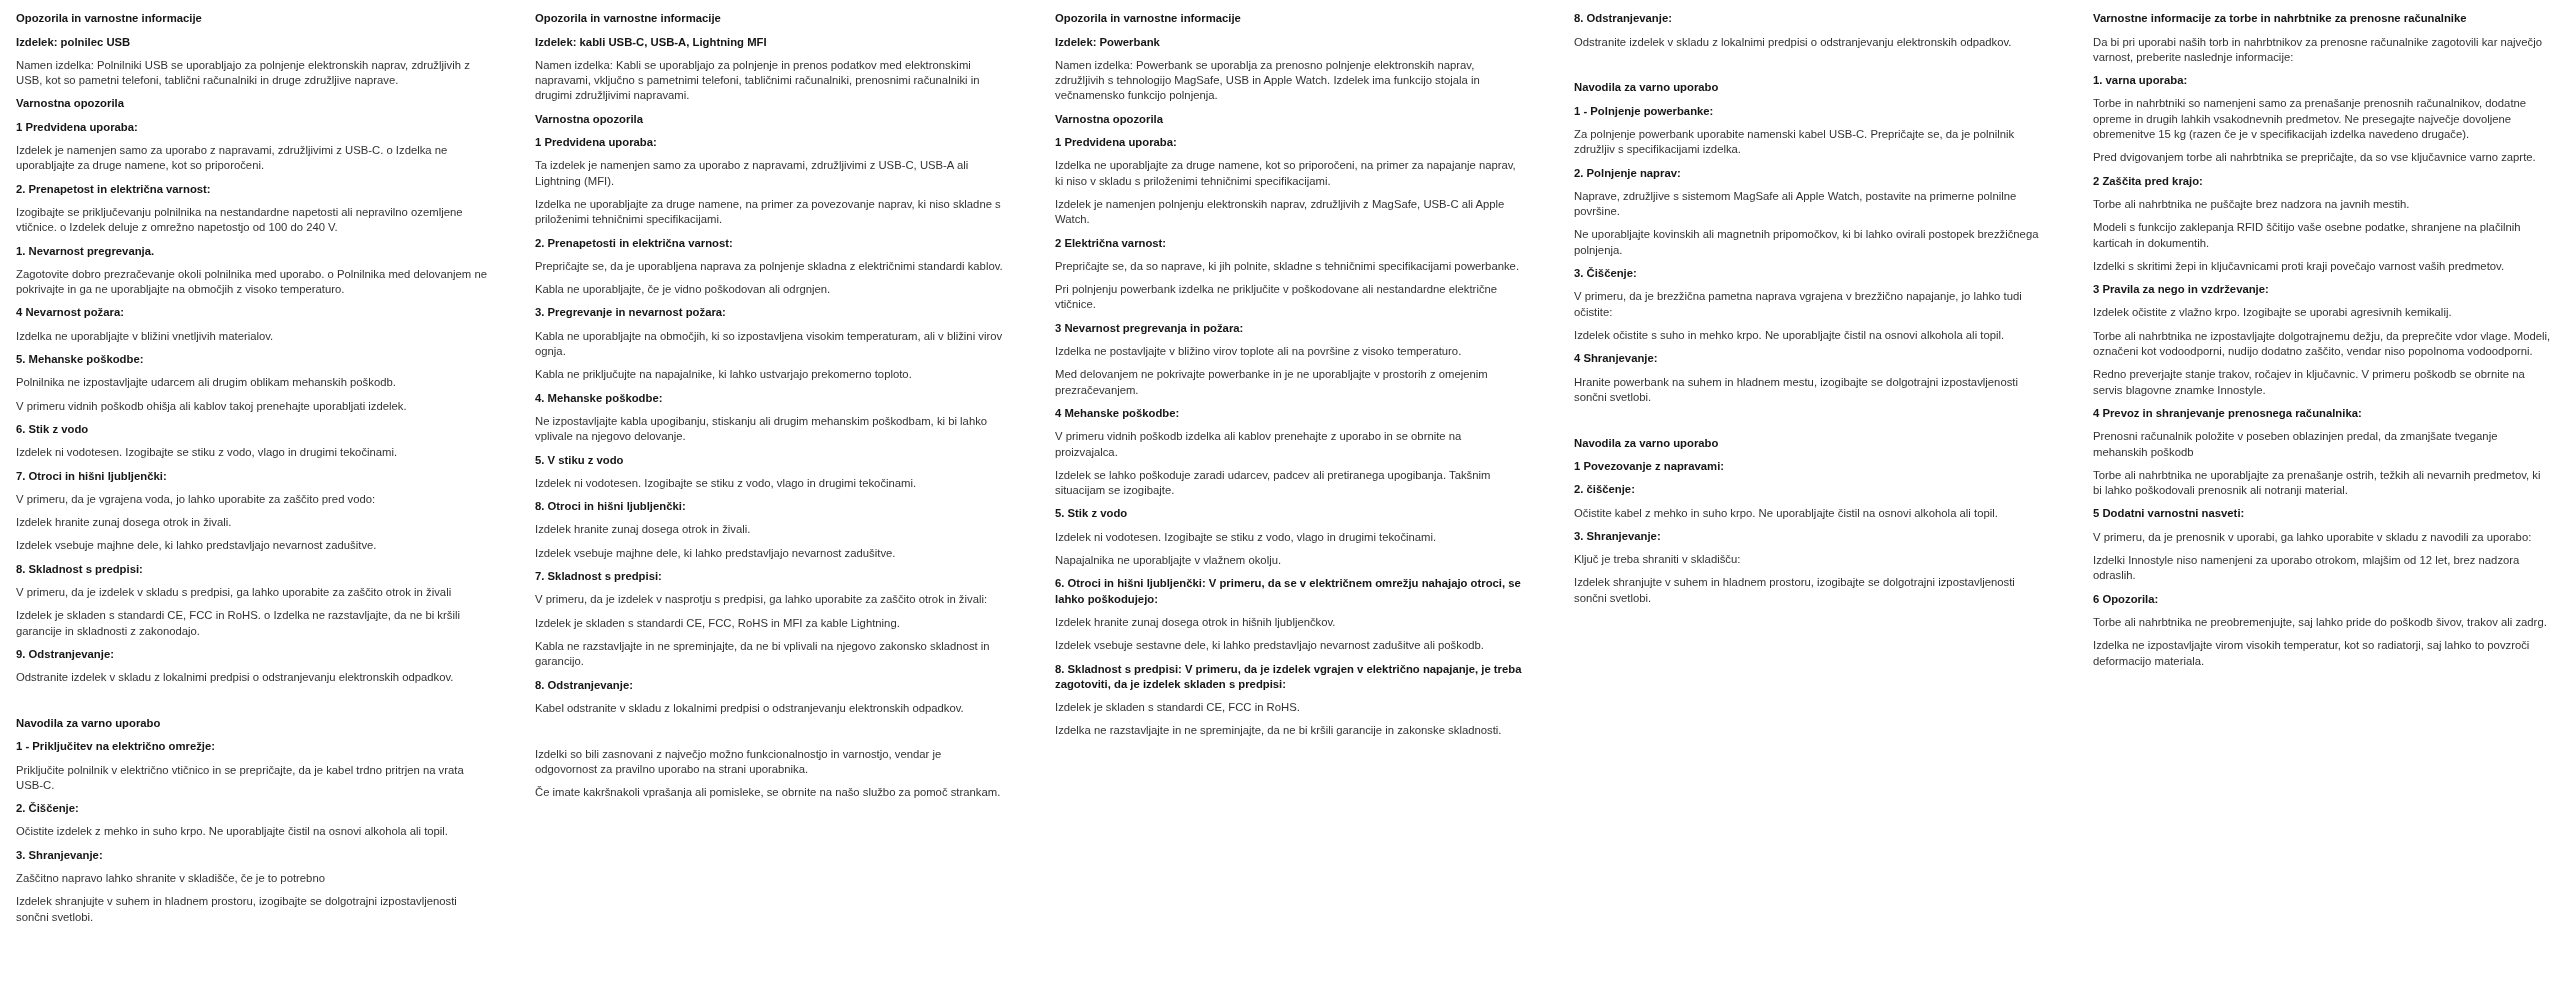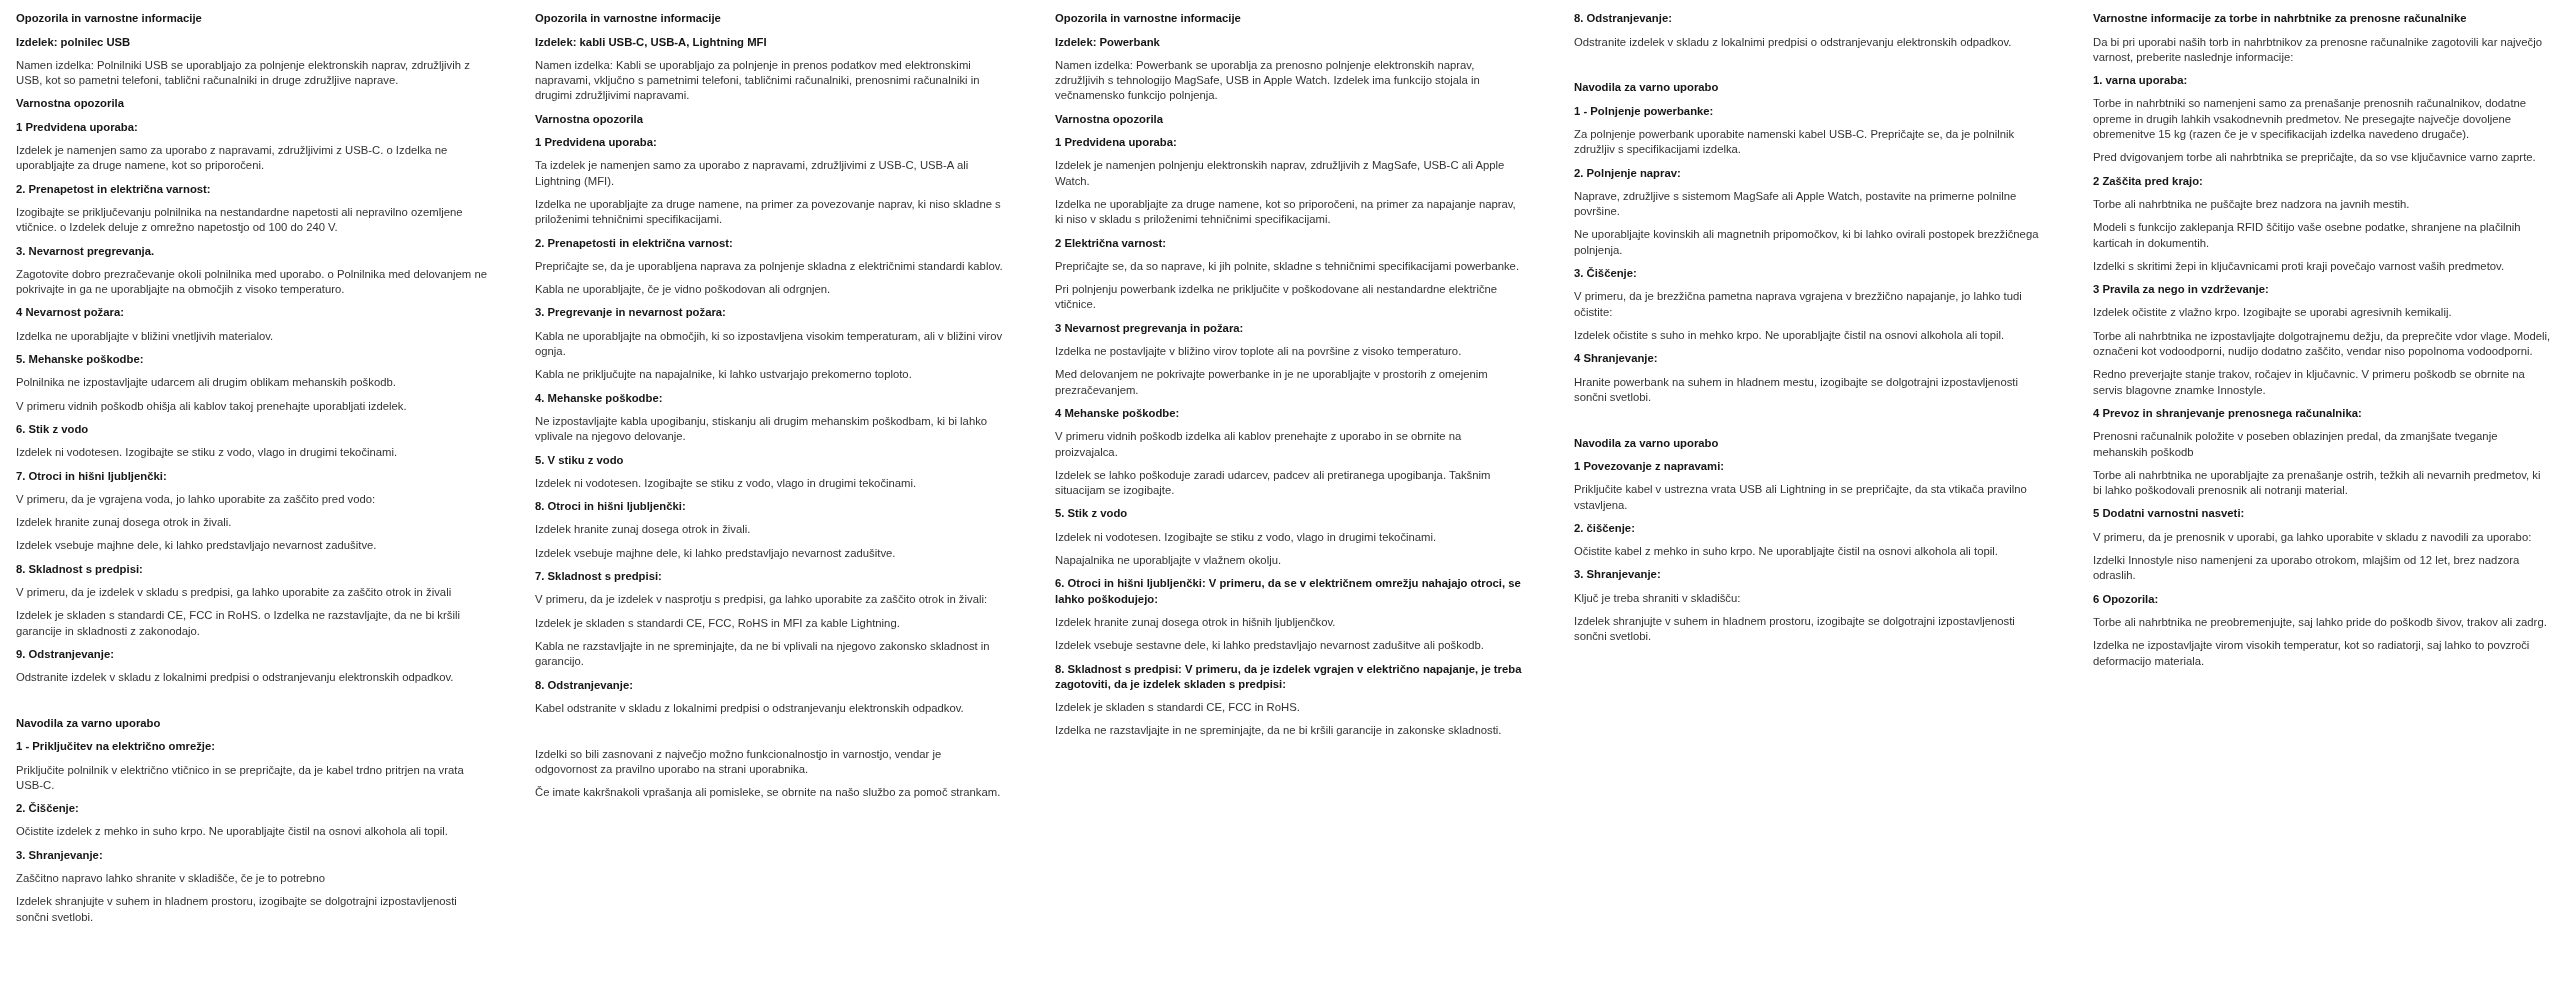--- a/index.html
+++ b/index.html
@@ -50,21 +50,21 @@
 <div class="page">
   <div class="col col-0">
       <div class="title">Opozorila in varnostne informacije</div>
       <div class="h">Izdelek: polnilec USB</div>
       <div class="p">Namen izdelka: Polnilniki USB se uporabljajo za polnjenje elektronskih naprav, združljivih z USB, kot so pametni telefoni, tablični računalniki in druge združljive naprave.</div>
       <div class="h">Varnostna opozorila</div>
       <div class="h">1 Predvidena uporaba:</div>
       <div class="p">Izdelek je namenjen samo za uporabo z napravami, združljivimi z USB-C. o Izdelka ne uporabljajte za druge namene, kot so priporočeni.</div>
       <div class="h">2. Prenapetost in električna varnost:</div>
       <div class="p">Izogibajte se priključevanju polnilnika na nestandardne napetosti ali nepravilno ozemljene vtičnice. o Izdelek deluje z omrežno napetostjo od 100 do 240 V.</div>
-      <div class="h">3. Nevarnost pregrevanja.</div>
+      <div class="h">1. Nevarnost pregrevanja.</div>
       <div class="p">Zagotovite dobro prezračevanje okoli polnilnika med uporabo. o Polnilnika med delovanjem ne pokrivajte in ga ne uporabljajte na območjih z visoko temperaturo.</div>
       <div class="h">4 Nevarnost požara:</div>
       <div class="p">Izdelka ne uporabljajte v bližini vnetljivih materialov.</div>
       <div class="h">5. Mehanske poškodbe:</div>
       <div class="p">Polnilnika ne izpostavljajte udarcem ali drugim oblikam mehanskih poškodb.</div>
       <div class="p">V primeru vidnih poškodb ohišja ali kablov takoj prenehajte uporabljati izdelek.</div>
       <div class="h">6. Stik z vodo</div>
       <div class="p">Izdelek ni vodotesen. Izogibajte se stiku z vodo, vlago in drugimi tekočinami.</div>
       <div class="h">7. Otroci in hišni ljubljenčki:</div>
       <div class="p">V primeru, da je vgrajena voda, jo lahko uporabite za zaščito pred vodo:</div>
@@ -115,22 +115,22 @@
       <div class="gap"></div>
       <div class="p">Izdelki so bili zasnovani z največjo možno funkcionalnostjo in varnostjo, vendar je odgovornost za pravilno uporabo na strani uporabnika.</div>
       <div class="p">Če imate kakršnakoli vprašanja ali pomisleke, se obrnite na našo službo za pomoč strankam.</div>
     </div>
   <div class="col col-2">
       <div class="title">Opozorila in varnostne informacije</div>
       <div class="h">Izdelek: Powerbank</div>
       <div class="p">Namen izdelka: Powerbank se uporablja za prenosno polnjenje elektronskih naprav, združljivih s tehnologijo MagSafe, USB in Apple Watch. Izdelek ima funkcijo stojala in večnamensko funkcijo polnjenja.</div>
       <div class="h">Varnostna opozorila</div>
       <div class="h">1 Predvidena uporaba:</div>
+      <div class="p">Izdelka ne uporabljajte za druge namene, kot so priporočeni, na primer za napajanje naprav, ki niso v skladu s priloženimi tehničnimi specifikacijami.</div>
       <div class="p">Izdelek je namenjen polnjenju elektronskih naprav, združljivih z MagSafe, USB-C ali Apple Watch.</div>
-      <div class="p">Izdelka ne uporabljajte za druge namene, kot so priporočeni, na primer za napajanje naprav, ki niso v skladu s priloženimi tehničnimi specifikacijami.</div>
       <div class="h">2 Električna varnost:</div>
       <div class="p">Prepričajte se, da so naprave, ki jih polnite, skladne s tehničnimi specifikacijami powerbanke.</div>
       <div class="p">Pri polnjenju powerbank izdelka ne priključite v poškodovane ali nestandardne električne vtičnice.</div>
       <div class="h">3 Nevarnost pregrevanja in požara:</div>
       <div class="p">Izdelka ne postavljajte v bližino virov toplote ali na površine z visoko temperaturo.</div>
       <div class="p">Med delovanjem ne pokrivajte powerbanke in je ne uporabljajte v prostorih z omejenim prezračevanjem.</div>
       <div class="h">4 Mehanske poškodbe:</div>
       <div class="p">V primeru vidnih poškodb izdelka ali kablov prenehajte z uporabo in se obrnite na proizvajalca.</div>
       <div class="p">Izdelek se lahko poškoduje zaradi udarcev, padcev ali pretiranega upogibanja. Takšnim situacijam se izogibajte.</div>
       <div class="h">5. Stik z vodo</div>
@@ -154,21 +154,20 @@
       <div class="p">Naprave, združljive s sistemom MagSafe ali Apple Watch, postavite na primerne polnilne površine.</div>
       <div class="p">Ne uporabljajte kovinskih ali magnetnih pripomočkov, ki bi lahko ovirali postopek brezžičnega polnjenja.</div>
       <div class="h">3. Čiščenje:</div>
       <div class="p">V primeru, da je brezžična pametna naprava vgrajena v brezžično napajanje, jo lahko tudi očistite:</div>
       <div class="p">Izdelek očistite s suho in mehko krpo. Ne uporabljajte čistil na osnovi alkohola ali topil.</div>
       <div class="h">4 Shranjevanje:</div>
       <div class="p">Hranite powerbank na suhem in hladnem mestu, izogibajte se dolgotrajni izpostavljenosti sončni svetlobi.</div>
       <div class="gap"></div>
       <div class="h">Navodila za varno uporabo</div>
       <div class="h">1 Povezovanje z napravami:</div>
-      <div class="p">Priključite kabel v ustrezna vrata USB ali Lightning in se prepričajte, da sta vtikača pravilno vstavljena.</div>
       <div class="h">2. čiščenje:</div>
       <div class="p">Očistite kabel z mehko in suho krpo. Ne uporabljajte čistil na osnovi alkohola ali topil.</div>
       <div class="h">3. Shranjevanje:</div>
       <div class="p">Ključ je treba shraniti v skladišču:</div>
       <div class="p">Izdelek shranjujte v suhem in hladnem prostoru, izogibajte se dolgotrajni izpostavljenosti sončni svetlobi.</div>
     </div>
   <div class="col col-4">
       <div class="title">Varnostne informacije za torbe in nahrbtnike za prenosne računalnike</div>
       <div class="p">Da bi pri uporabi naših torb in nahrbtnikov za prenosne računalnike zagotovili kar največjo varnost, preberite naslednje informacije:</div>
       <div class="h">1. varna uporaba:</div>

